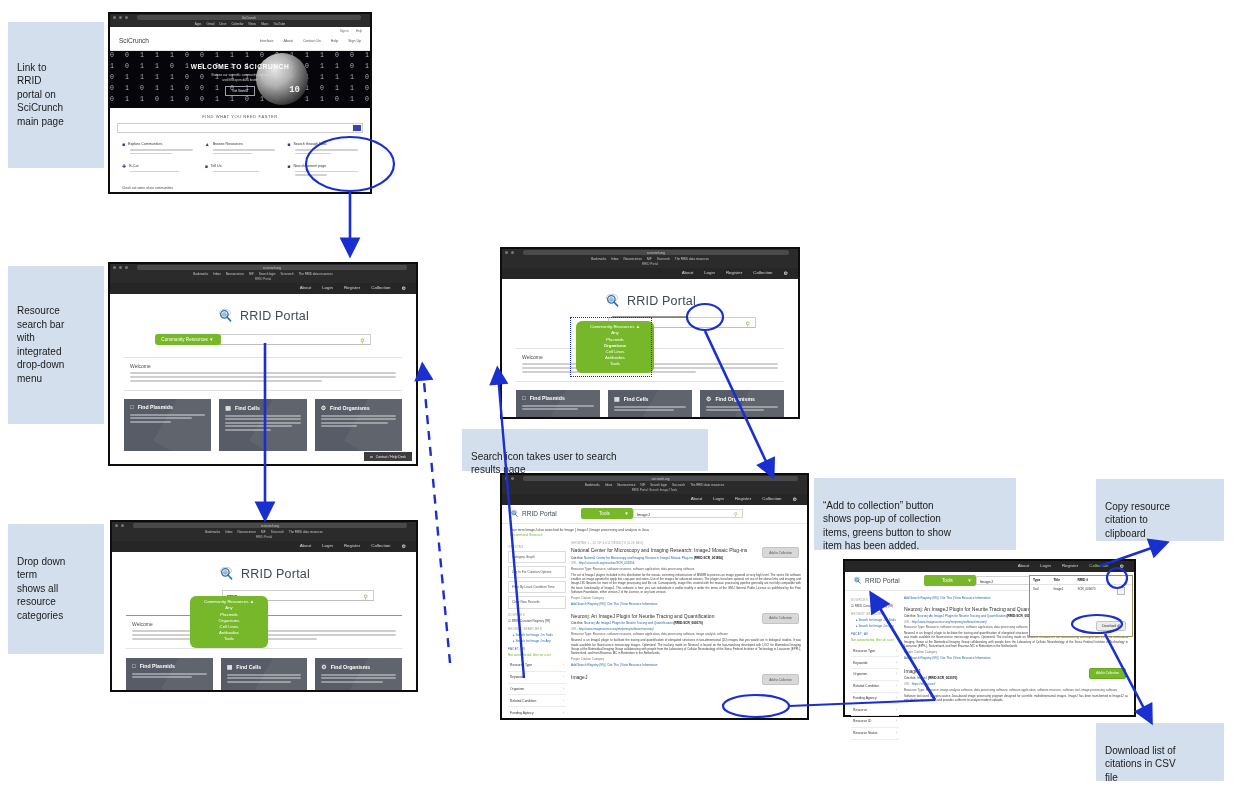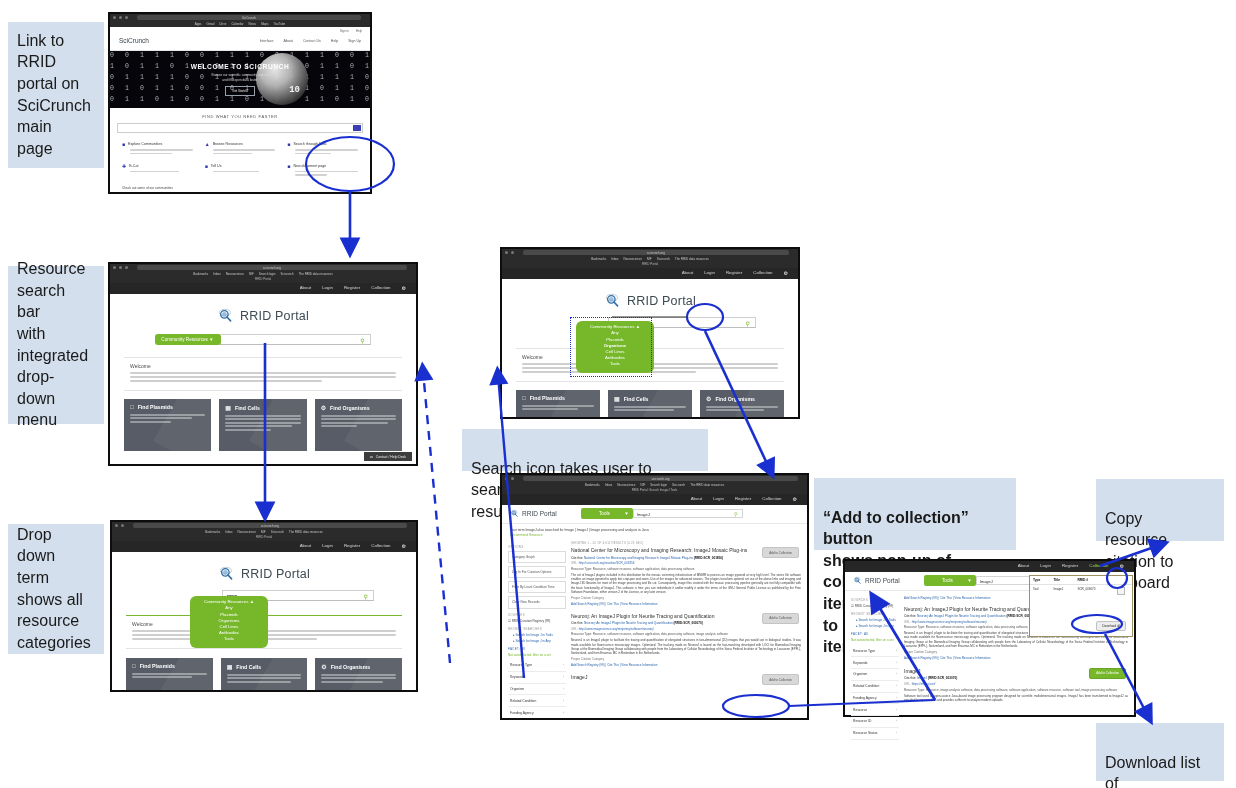--- a/index.html
+++ b/index.html
@@ -12,21 +12,21 @@
     font-family: "Liberation Sans", sans-serif;
     overflow: hidden;
   }
   .stage { position: absolute; inset: 0; }
 
   
   .callout {
     position: absolute;
     background: #d3dfed;
     color: #1a1a1a;
-    font-size: 16px;
+    font-size: 10px;
     line-height: 1.35;
     padding: 7px 19px 8px 9px;
     box-sizing: border-box;
     white-space: pre-line;
   }
 
   
   .shot {
     position: absolute;
     background: #ffffff;
@@ -860,21 +860,21 @@
         </div>
 
         <div class="res-item">
           <div class="addbtn">Add to Collection</div>
           <h3>ImageJ</h3>
         </div>
       </div>
     </div>
   </div>
 
-  <div class="callout" style="left:814px; top:478px; width:202px; height:72px;font-weight:bold;">
+  <div class="callout" style="left:814px; top:478px; width:202px; height:72px;">
     <span>“Add to collection” button
 shows pop-up of collection
 items, greens button to show
 item has been added.</span>
   </div>
 
   <div class="callout" style="left:1096px; top:479px; width:128px; height:62px;">
     <span>Copy resource
 citation to
 clipboard</span>

